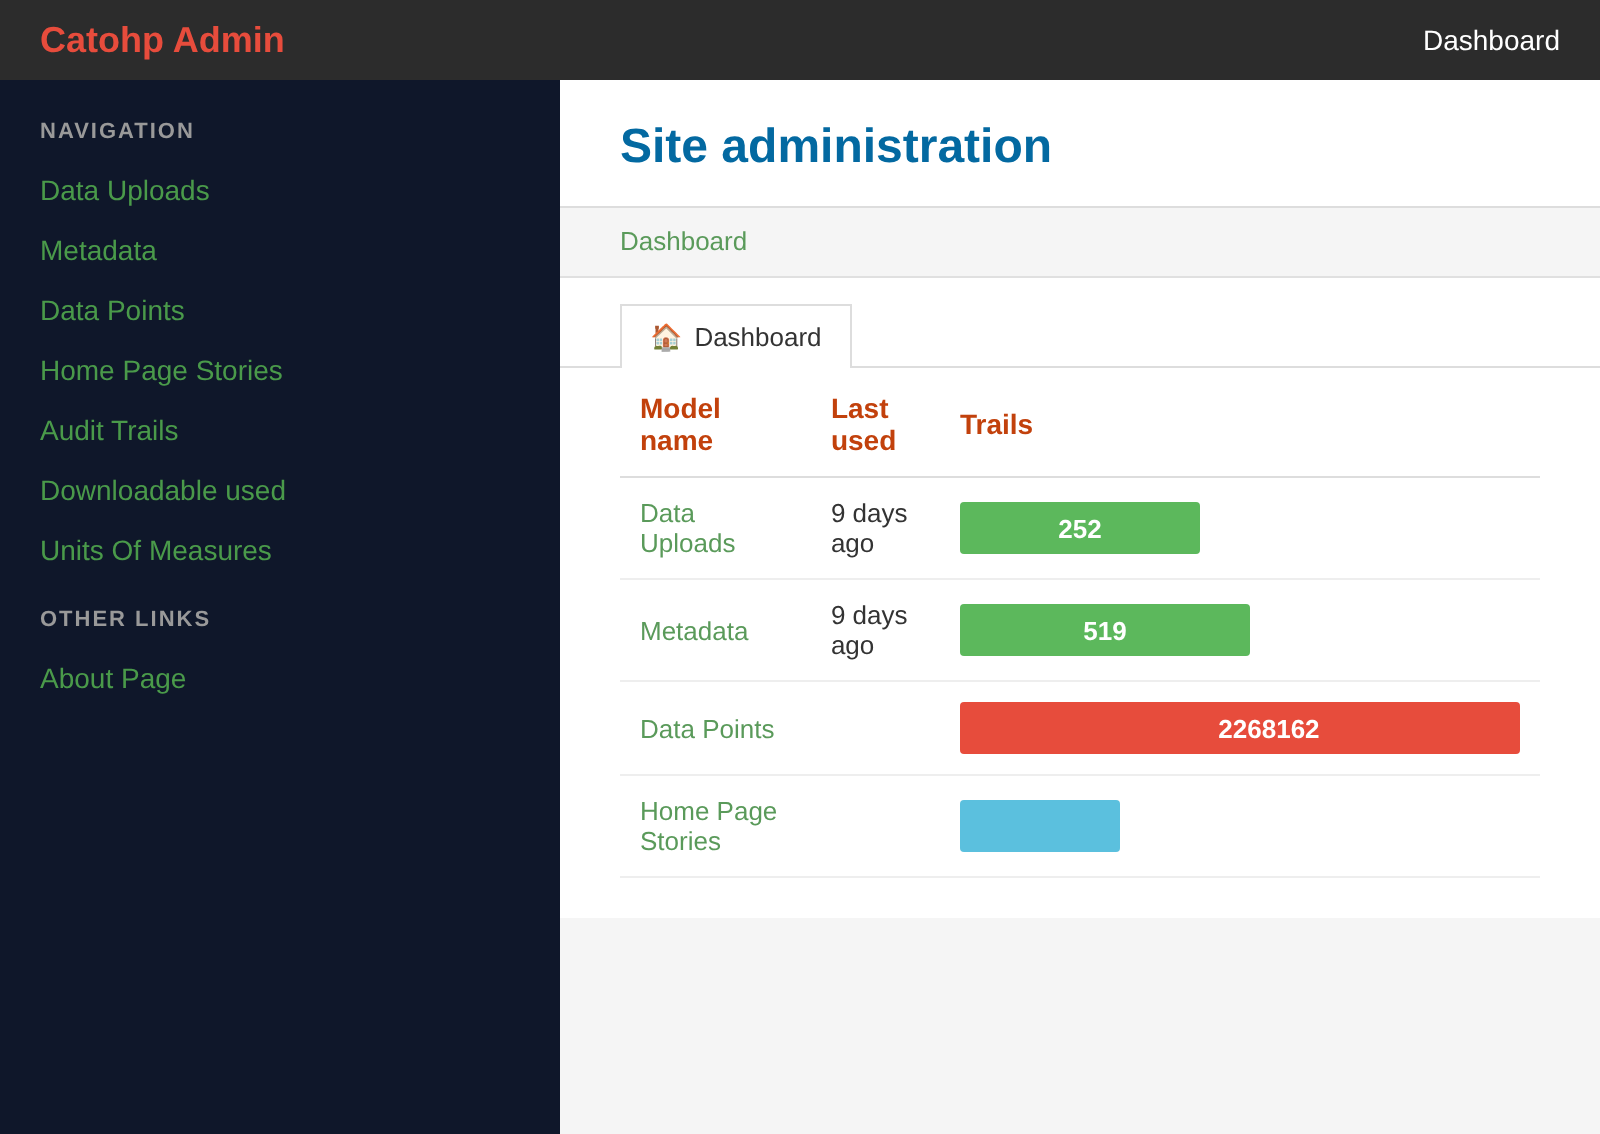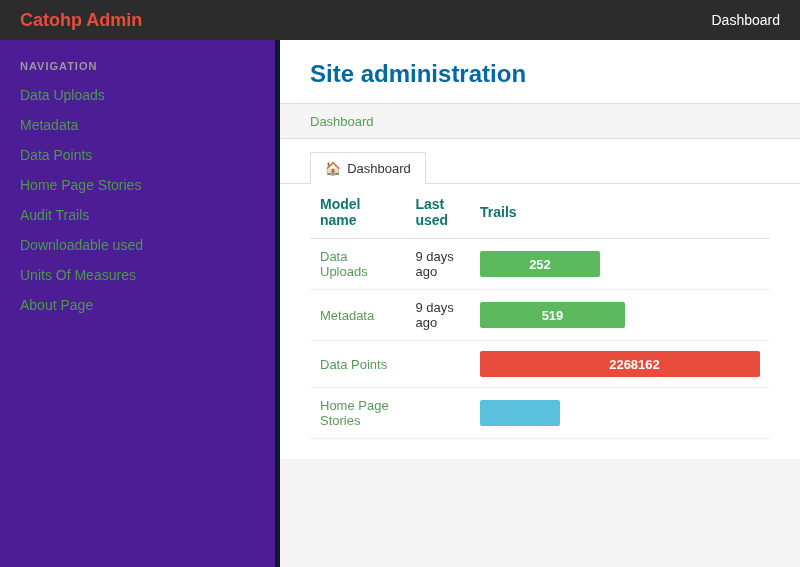--- a/index.html
+++ b/index.html
@@ -18,21 +18,21 @@
     .header-brand { font-size: 18px; font-weight: bold; }
     .header-brand span { color: #e74c3c; }
     .header-dashboard { font-size: 14px; color: white; }
 
     
     .layout { display: flex; height: calc(567px - 40px); }
 
     
     .sidebar {
       width: 280px;
-      background: #4c1d95;
+      background: #0f172a;
       padding: 20px 0;
       border-right: 5px solid #0f172a;
       flex-shrink: 0;
       overflow-y: auto;
     }
     .sidebar-section-label {
       font-size: 11px;
       color: #999;
       font-weight: bold;
       padding: 0 20px 8px 20px;
@@ -113,21 +113,21 @@
       margin-top: 0;
     }
     thead tr {
       background: white;
     }
     thead th {
       text-align: left;
       padding: 12px 10px 10px 10px;
       font-size: 14px;
       font-weight: bold;
-      color: #0f766e;
+      color: #c2410c;
       border-bottom: 1px solid #ddd;
     }
     tbody tr {
       border-bottom: 1px solid #eee;
     }
     tbody td {
       padding: 10px 10px;
       font-size: 13px;
       color: #333;
     }
@@ -170,20 +170,21 @@
 
   <div class="sidebar">
     <div class="sidebar-section-label">NAVIGATION</div>
     <a class="sidebar-item">Data Uploads</a>
     <a class="sidebar-item">Metadata</a>
     <a class="sidebar-item">Data Points</a>
     <a class="sidebar-item">Home Page Stories</a>
     <a class="sidebar-item">Audit Trails</a>
     <a class="sidebar-item">Downloadable used</a>
     <a class="sidebar-item">Units Of Measures</a>
+    <div class="sidebar-other-label">OTHER LINKS</div>
     <a class="sidebar-item">About Page</a>
   </div>
 
   <div class="main">
     <div class="main-header">
       <div class="main-title">Site administration</div>
     </div>
     <div class="breadcrumb-area">
       <span class="breadcrumb-text">Dashboard</span>
     </div>

